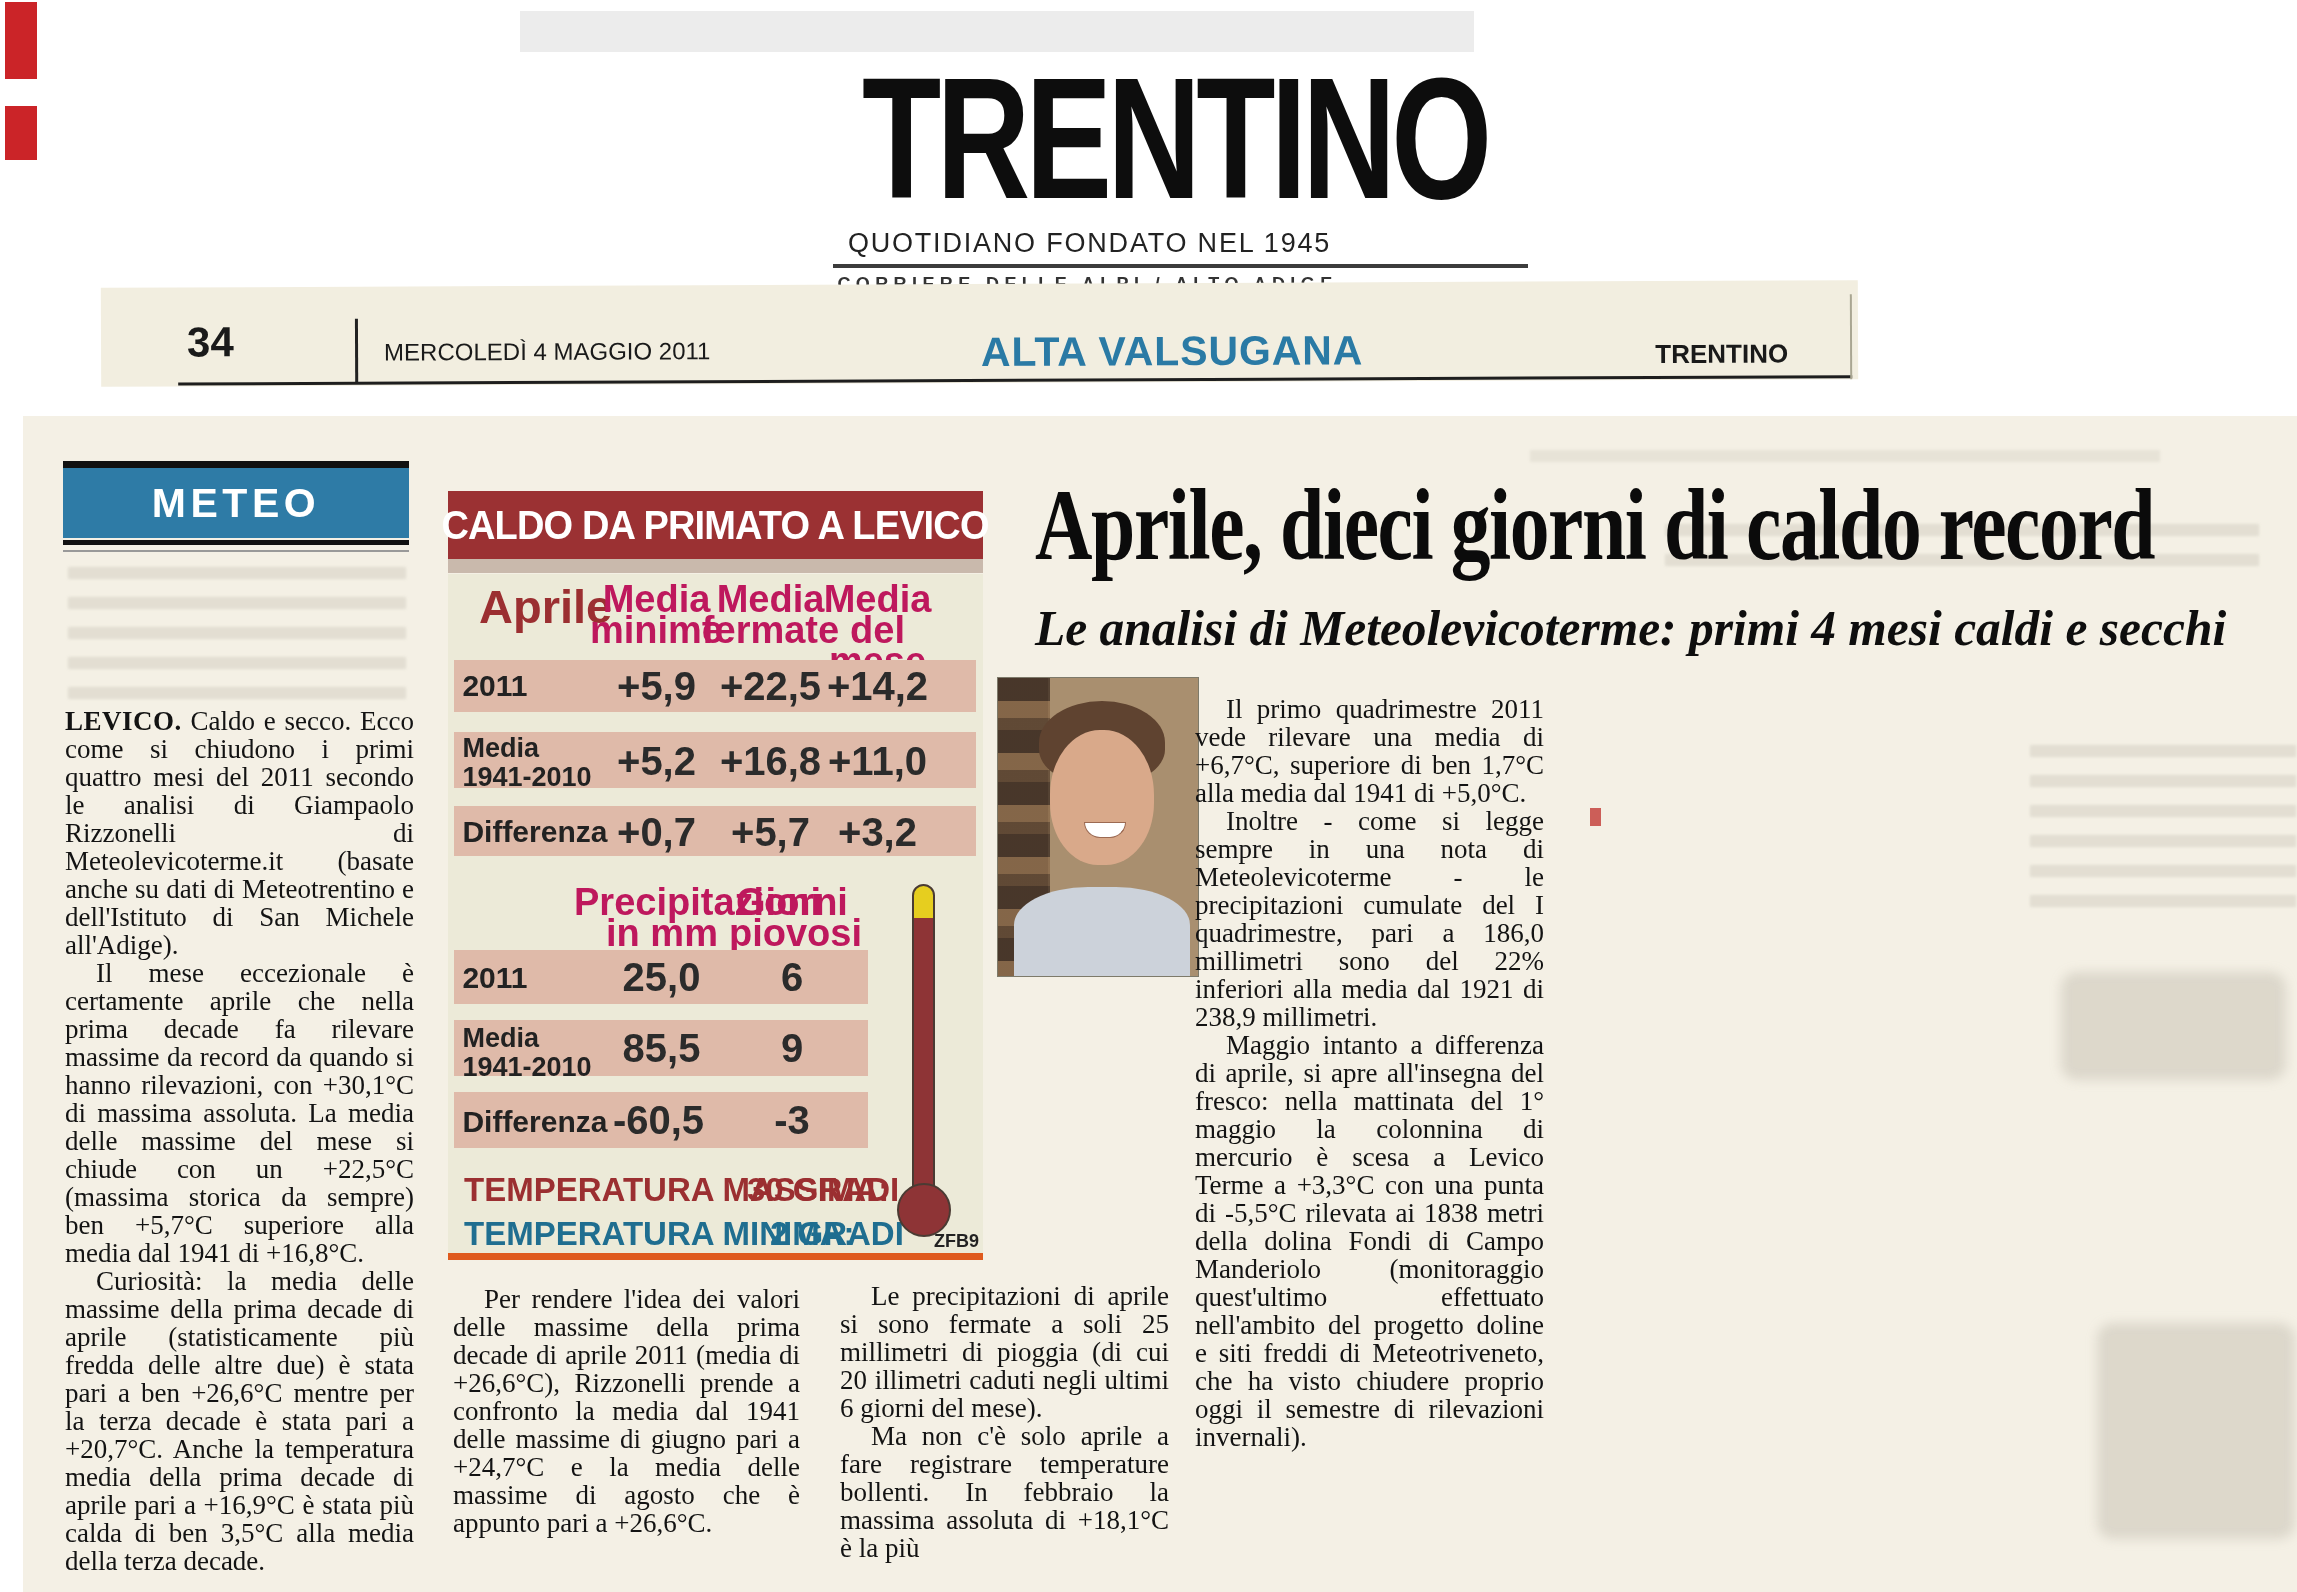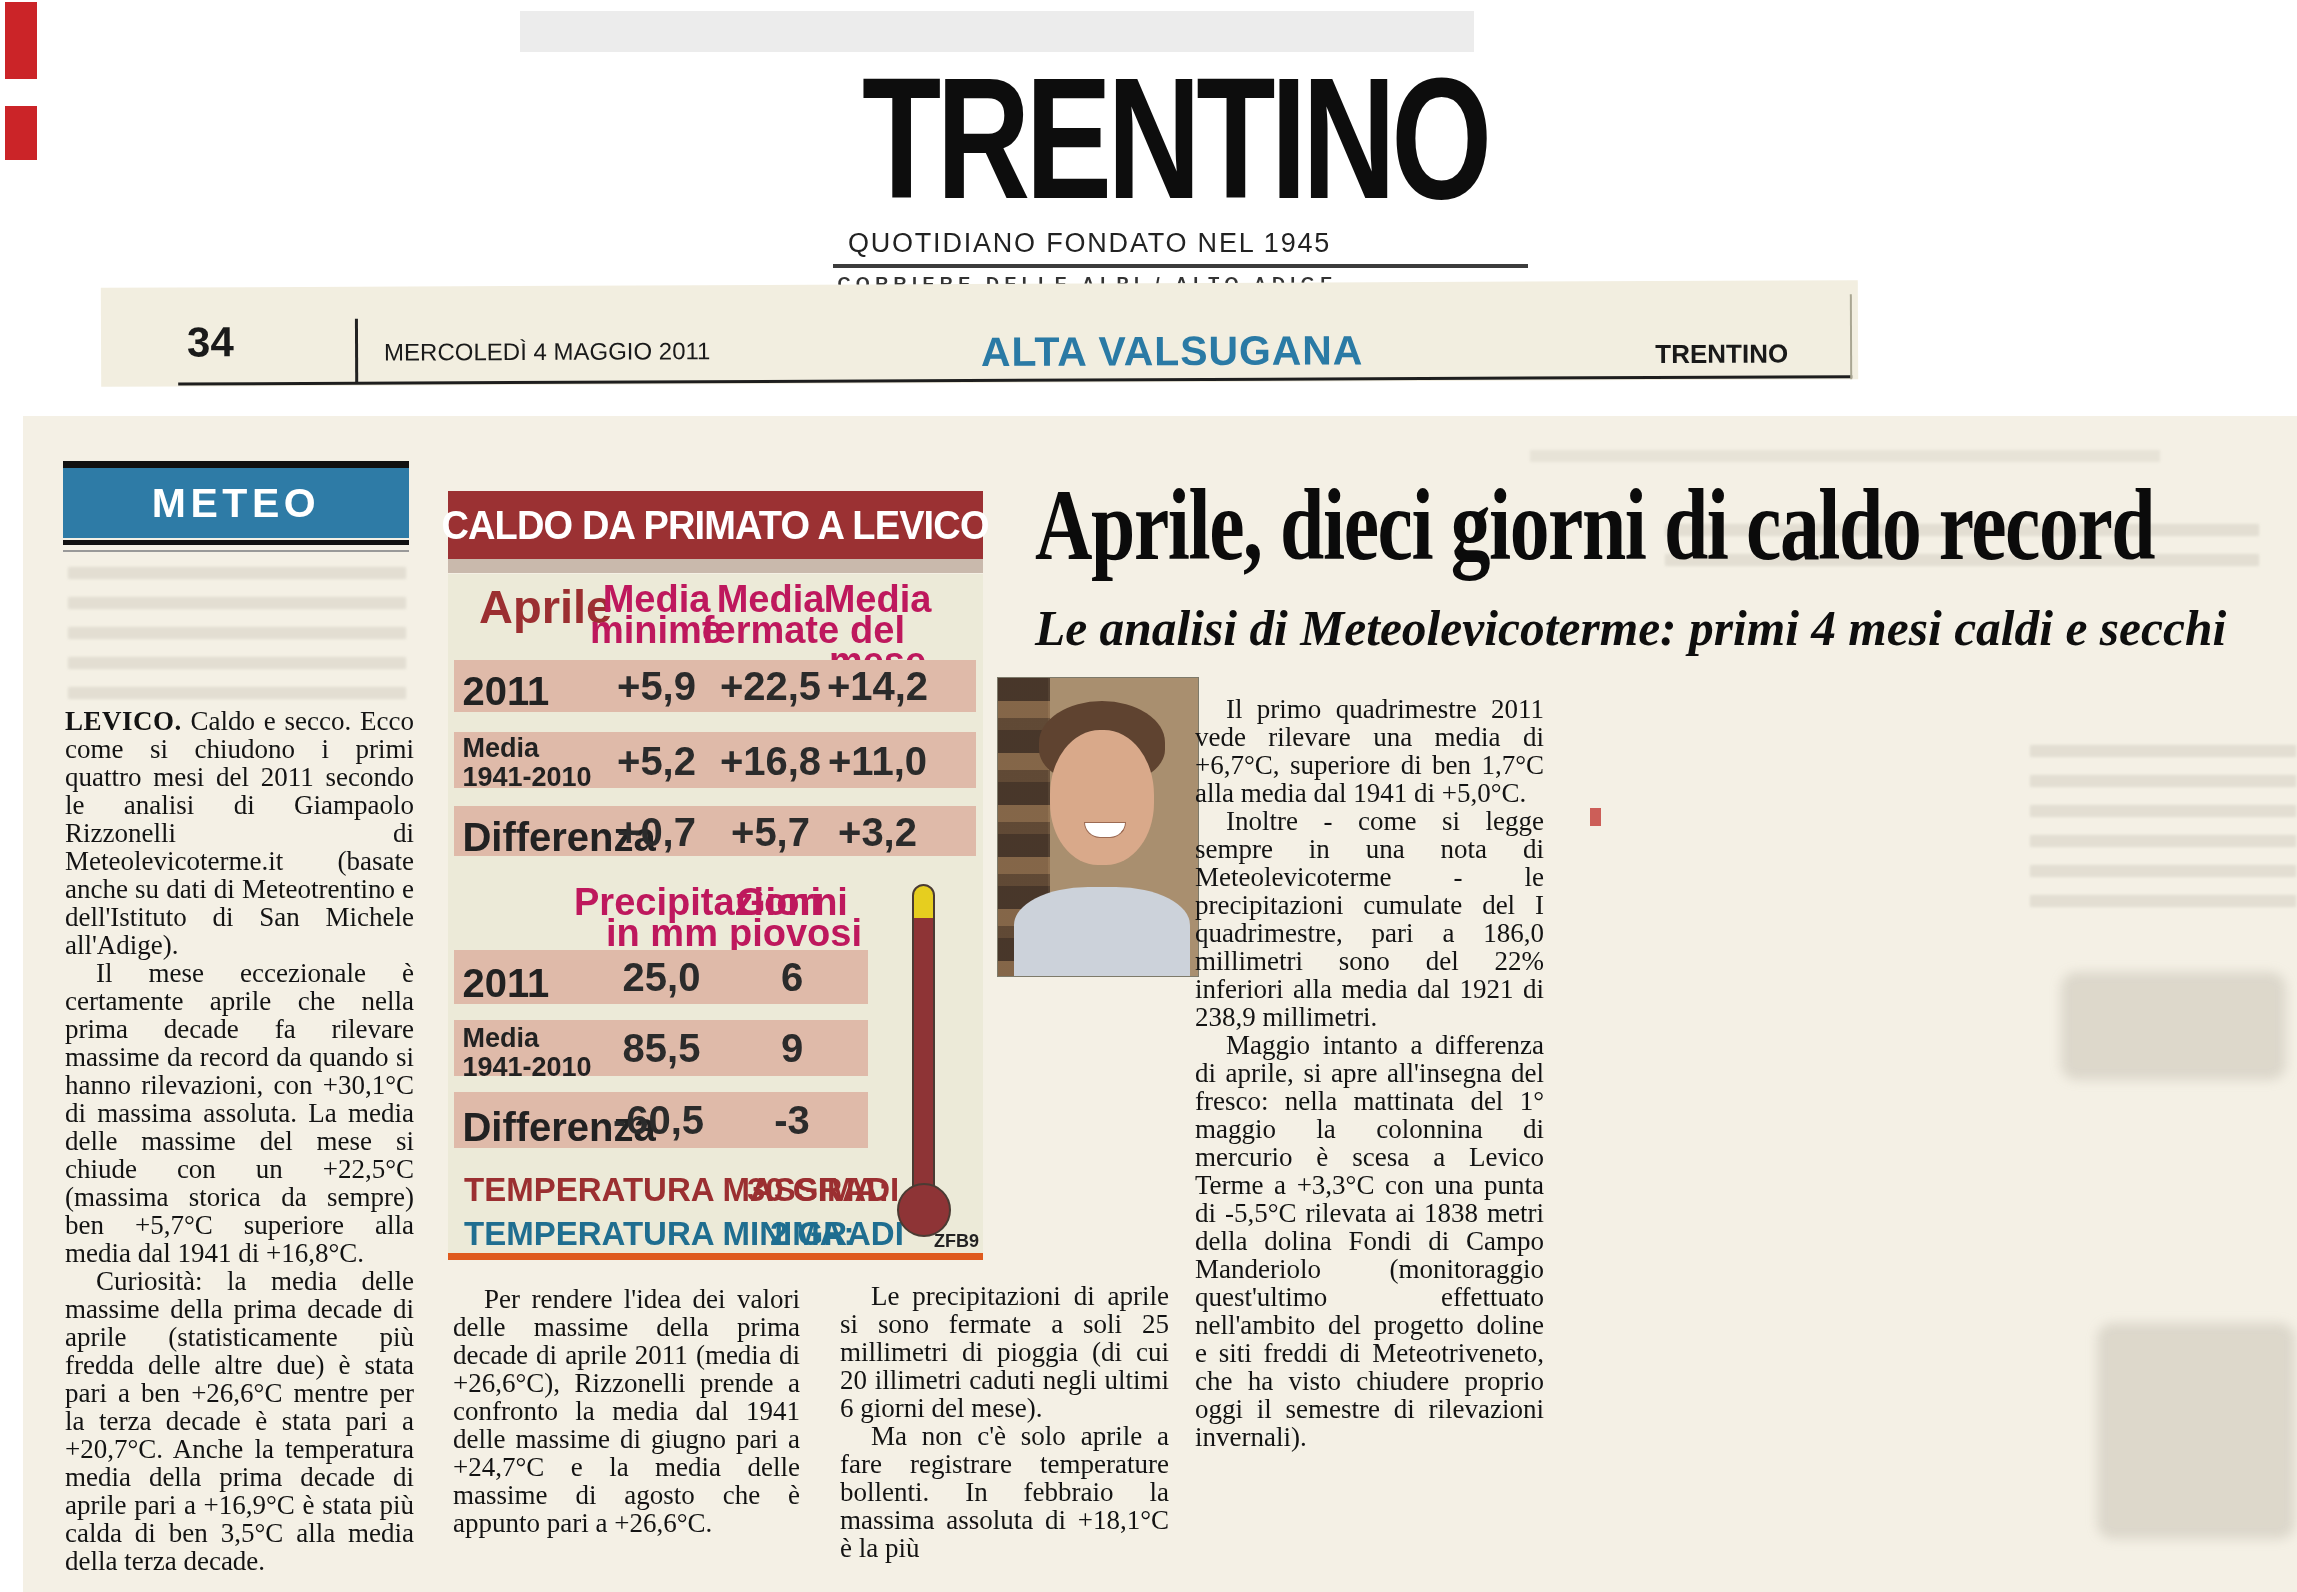--- a/index.html
+++ b/index.html
@@ -57,21 +57,21 @@
   #infog-title span{font-family:"Liberation Sans",sans-serif;font-weight:bold;font-size:40px;
      color:#fff;letter-spacing:-0.9px;transform:scaleX(.95);white-space:nowrap;}
   #infog-rosy{left:0;top:68px;width:535px;height:14.4px;background:#c9b9ac;}
   #infog-body{left:0;top:83px;width:535px;height:680px;background:#ecead8;}
   #infog-orange{left:0;top:762px;width:535px;height:7.2px;background:#df5a1d;}
   #infog-month{left:31px;top:88px;font-family:"Liberation Sans",sans-serif;font-weight:bold;
      font-size:47px;color:#9b2f31;}
   .th{font-family:"Liberation Sans",sans-serif;font-weight:bold;font-size:38px;line-height:31px;
      color:#be185d;text-align:center;}
   .stripe{background:#dfbaa9;}
-  .rlabel{font-family:"Liberation Sans",sans-serif;font-weight:bold;font-size:40px;color:#222;}
+  .rlabel{font-family:"Liberation Sans",sans-serif;font-weight:bold;font-size:30px;color:#222;}
   .rlabel.two{font-size:27px;line-height:29px;}
   .val{font-family:"Liberation Sans",sans-serif;font-weight:bold;font-size:40px;color:#2b2b2b;
      text-align:center;}
   .tfoot{font-family:"Liberation Sans",sans-serif;font-weight:bold;font-size:33px;white-space:nowrap;}
   .tfoot.max{color:#9b2f31;}
   .tfoot.min{color:#1f6e90;}
   #infog-credit{left:486px;top:740px;font-family:"Liberation Sans",sans-serif;font-weight:bold;
      font-size:18px;color:#222;}
   
   #therm{left:447px;top:393px;width:56px;height:358px;}

